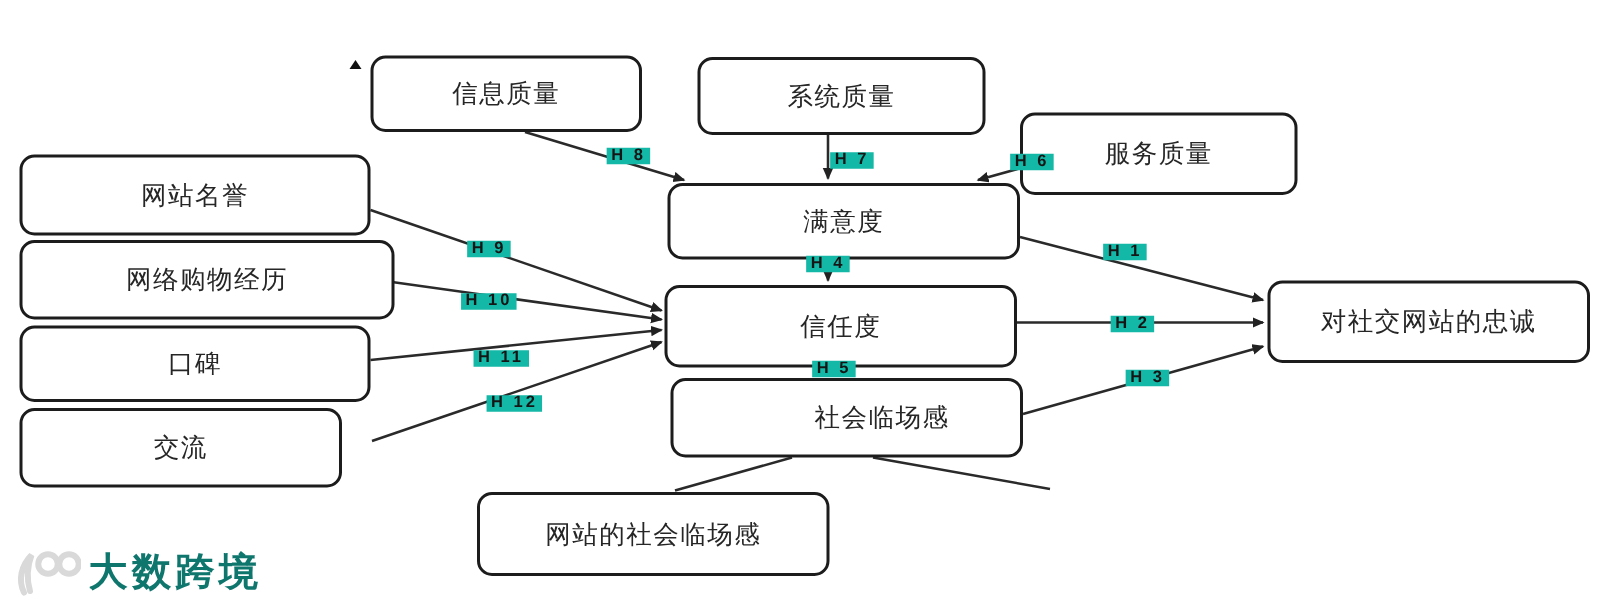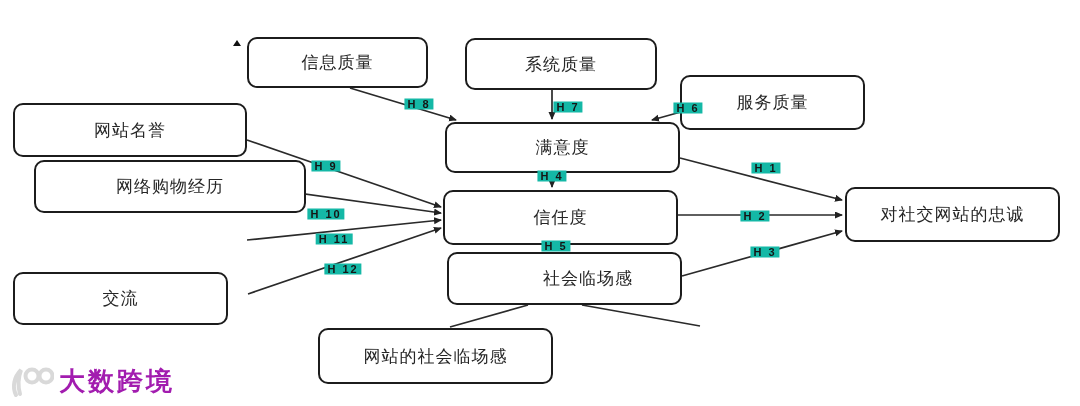--- a/index.html
+++ b/index.html
@@ -37,21 +37,21 @@
     border-right:4px solid transparent;
     border-bottom:6px solid #111;
   }
   .watermark{
     position:absolute;left:8px;top:364px;
     display:flex;align-items:center;gap:5px;
     color:#d9d9d9;
   }
   .watermark-text{
     font-size:26px;font-weight:700;letter-spacing:3px;
-    color:#a21caf;
+    color:#0f766e;
   }
 </style>
 </head>
 <body>
 
 <div id="canvas">
 
   <svg id="connector-layer" viewBox="0 0 1080 406" xmlns="http://www.w3.org/2000/svg">
     <defs>
       <marker id="arr" markerWidth="9" markerHeight="8" refX="7" refY="3.5" orient="auto" markerUnits="userSpaceOnUse">
@@ -87,22 +87,25 @@
   <div class="node" style="left:465px;top:38px;width:192px;height:52px;">
     <span>系统质量</span>
   </div>
   <div class="node" style="left:680px;top:35px;width:185px;height:55px;margin-top:40px;">
     <span>服务质量</span>
   </div>
 
   <div class="node thick" style="left:13px;top:103px;width:234px;height:54px;">
     <span>网站名誉</span>
   </div>
-  <div class="node thick" style="left:13px;top:160px;width:272px;height:53px;margin-left:21px;">
+  <div class="node thick" style="left:13px;top:160px;width:250px;height:53px;">
     <span>网络购物经历</span>
+  </div>
+  <div class="node thick" style="left:13px;top:217px;width:234px;height:51px;">
+    <span>口碑</span>
   </div>
   <div class="node thick" style="left:13px;top:272px;width:215px;height:53px;">
     <span>交流</span>
   </div>
 
   <div class="node" style="left:443px;top:190px;width:235px;height:55px;">
     <span>信任度</span>
   </div>
   <div class="node" style="left:445px;top:122px;width:235px;height:51px;">
     <span>满意度</span>
@@ -112,30 +115,30 @@
   </div>
 
   <div class="node" style="left:845px;top:187px;width:215px;height:55px;">
     <span>对社交网站的忠诚</span>
   </div>
 
   <div class="node" style="left:318px;top:328px;width:235px;height:56px;">
     <span>网站的社会临场感</span>
   </div>
 
-  <span class="hlabel" style="left:750px;top:168px;margin-left:16px;">H 1</span>
+  <span class="hlabel" style="left:750px;top:168px;">H 1</span>
   <span class="hlabel" style="left:755px;top:216px;">H 2</span>
   <span class="hlabel" style="left:765px;top:252px;">H 3</span>
   <span class="hlabel" style="left:552px;top:176px;">H 4</span>
   <span class="hlabel" style="left:556px;top:246px;">H 5</span>
   <span class="hlabel" style="left:688px;top:108px;">H 6</span>
   <span class="hlabel" style="left:552px;top:107px;margin-left:16px;">H 7</span>
   <span class="hlabel" style="left:419px;top:104px;">H 8</span>
   <span class="hlabel" style="left:326px;top:166px;">H 9</span>
-  <span class="hlabel" style="left:326px;top:201px;margin-top:13px;">H 10</span>
+  <span class="hlabel" style="left:326px;top:201px;">H 10</span>
   <span class="hlabel" style="left:334px;top:239px;">H 11</span>
   <span class="hlabel" style="left:343px;top:269px;">H 12</span>
 
   <div class="tri"></div>
 
   <div class="watermark">
     <svg width="46" height="34" viewBox="0 0 46 34">
       <g stroke="#d9d9d9" fill="none">
         <path d="M8 30 C4 22 6 12 13 5 C10 13 10 22 12 29" stroke-width="4" stroke-linecap="round"></path>
         <circle cx="24" cy="11" r="6.5" stroke-width="4"></circle>

